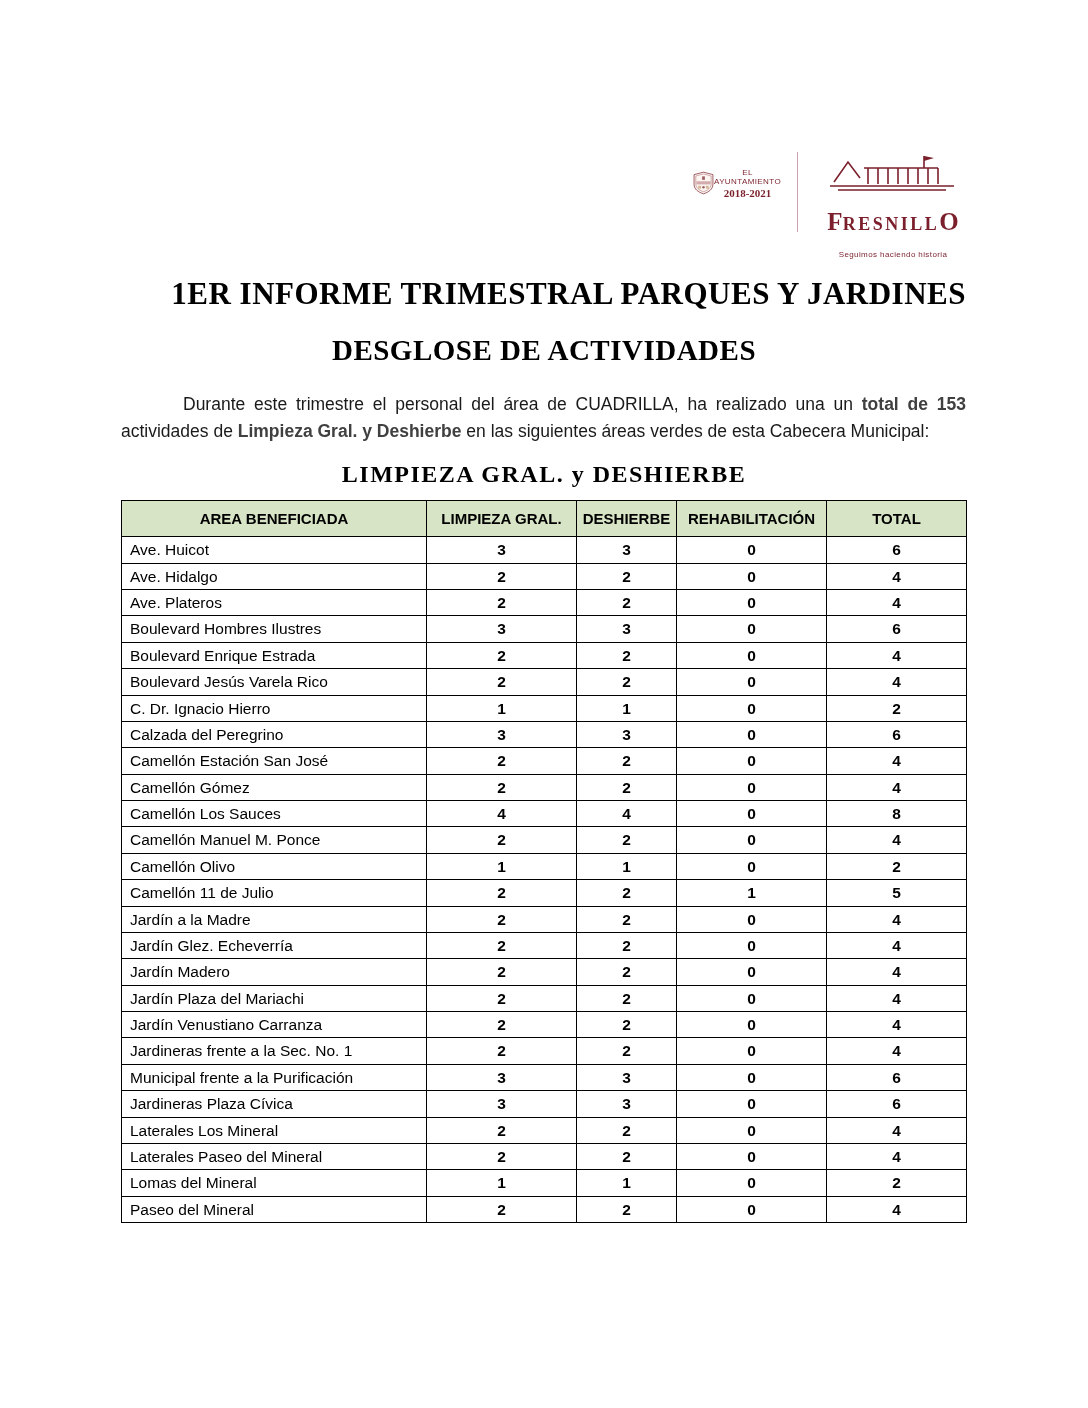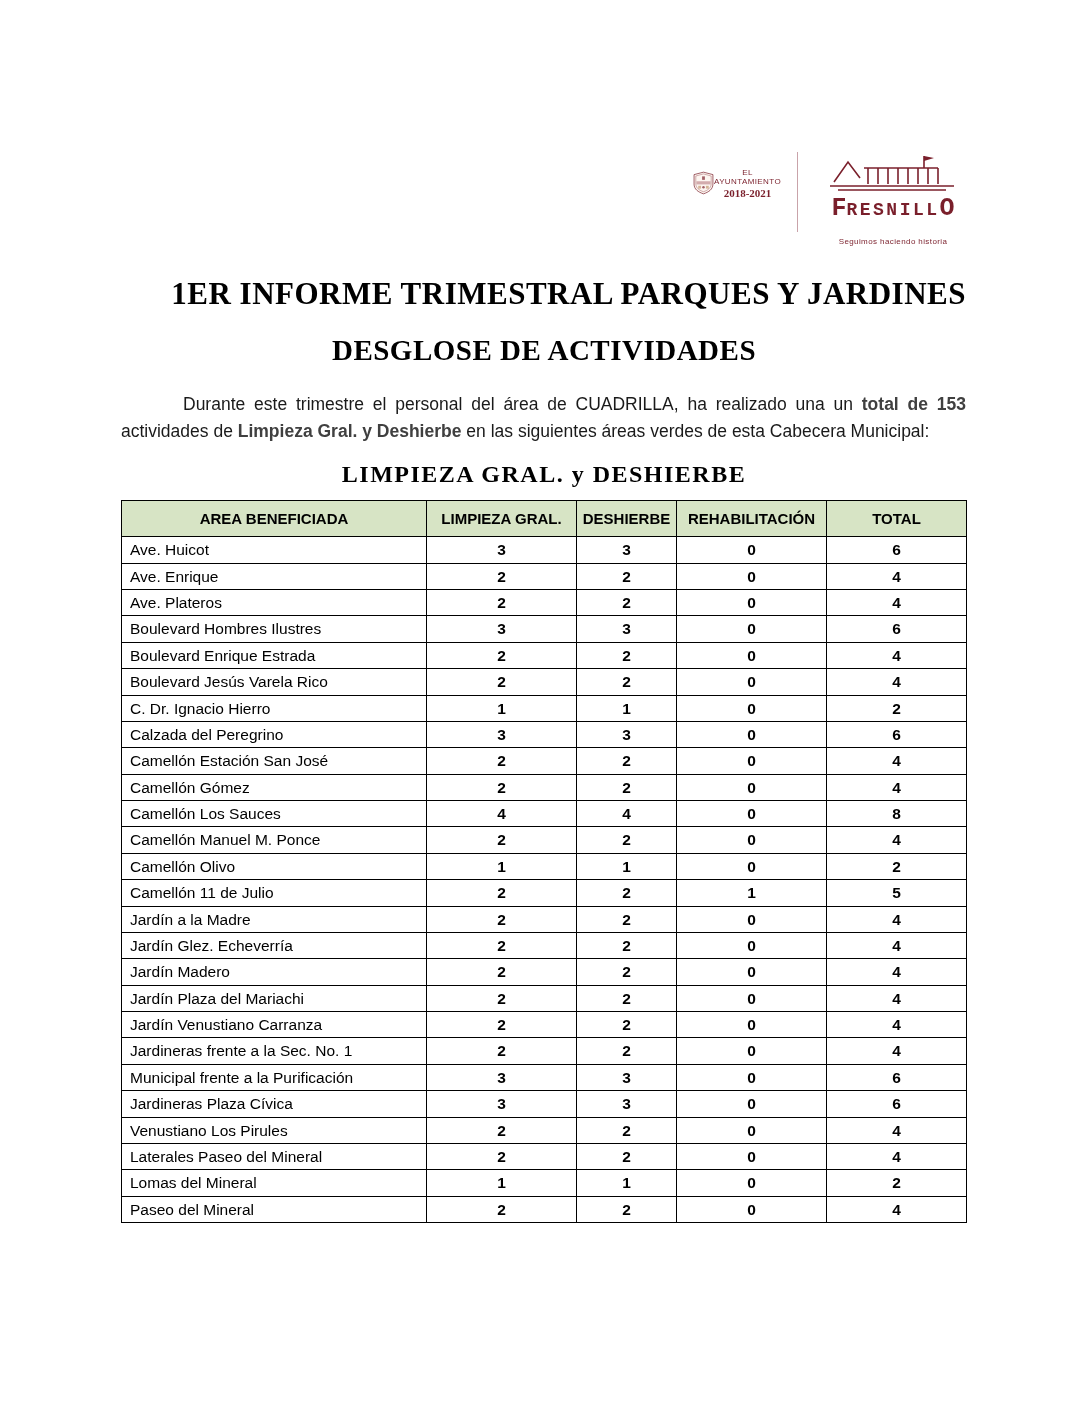--- a/index.html
+++ b/index.html
@@ -25,22 +25,22 @@
   .crest svg { display:block; }
   .crest-caption { margin-top:2px; text-align:center; color:var(--brand); line-height:1.2; }
   .crest-caption .cap-line { display:block; font-size:8px; letter-spacing:0.4px; }
   .crest-caption .cap-years { display:block; font-size:11px; font-weight:bold; font-family:"Liberation Serif", serif; }
 
   .logo-divider { width:1px; height:80px; background:#c9a3aa; margin:2px 16px 0 16px; }
 
   .brand { width:158px; display:flex; flex-direction:column; align-items:center; }
   .brand svg { display:block; }
   .brand-name {
-    margin-top:2px;
-    font-family:Liberation Mono, monospace;
+    margin-top:15px;
+    font-family:Liberation Serif, serif;
     color:var(--brand); font-weight:bold;
     line-height:1; white-space:nowrap;
   }
   .brand-name .big { font-size:25px; }
   .brand-name .mid { font-size:18px; letter-spacing:2.5px; }
   .brand-tagline { margin-top:16px; font-size:8px; color:var(--brand); letter-spacing:0.4px; }
 
   
   .title {
     margin:0 122px; padding-top:272px;
@@ -174,21 +174,21 @@
     </thead>
     <tbody>
         <tr>
           <td class="area">Ave. Huicot</td>
           <td class="num">3</td>
           <td class="num">3</td>
           <td class="num">0</td>
           <td class="num">6</td>
         </tr>
         <tr>
-          <td class="area">Ave. Enrique</td>
+          <td class="area">Ave. Hidalgo</td>
           <td class="num">2</td>
           <td class="num">2</td>
           <td class="num">0</td>
           <td class="num">4</td>
         </tr>
         <tr>
           <td class="area">Ave. Plateros</td>
           <td class="num">2</td>
           <td class="num">2</td>
           <td class="num">0</td>
@@ -321,21 +321,21 @@
           <td class="num">6</td>
         </tr>
         <tr>
           <td class="area">Jardineras Plaza Cívica</td>
           <td class="num">3</td>
           <td class="num">3</td>
           <td class="num">0</td>
           <td class="num">6</td>
         </tr>
         <tr>
-          <td class="area">Venustiano Los Pirules</td>
+          <td class="area">Laterales Los Mineral</td>
           <td class="num">2</td>
           <td class="num">2</td>
           <td class="num">0</td>
           <td class="num">4</td>
         </tr>
         <tr>
           <td class="area">Laterales Paseo del Mineral</td>
           <td class="num">2</td>
           <td class="num">2</td>
           <td class="num">0</td>

